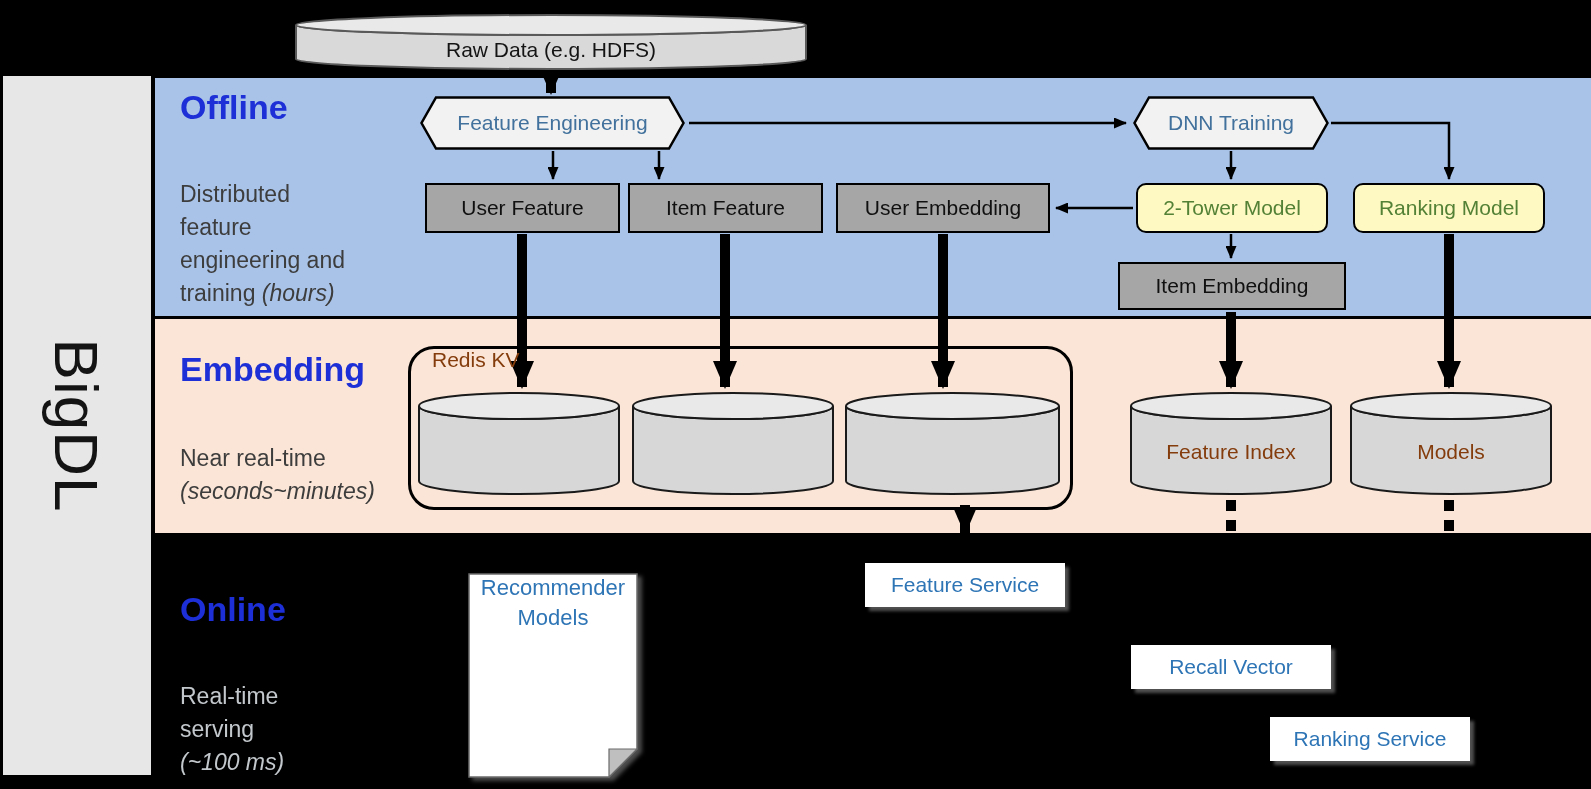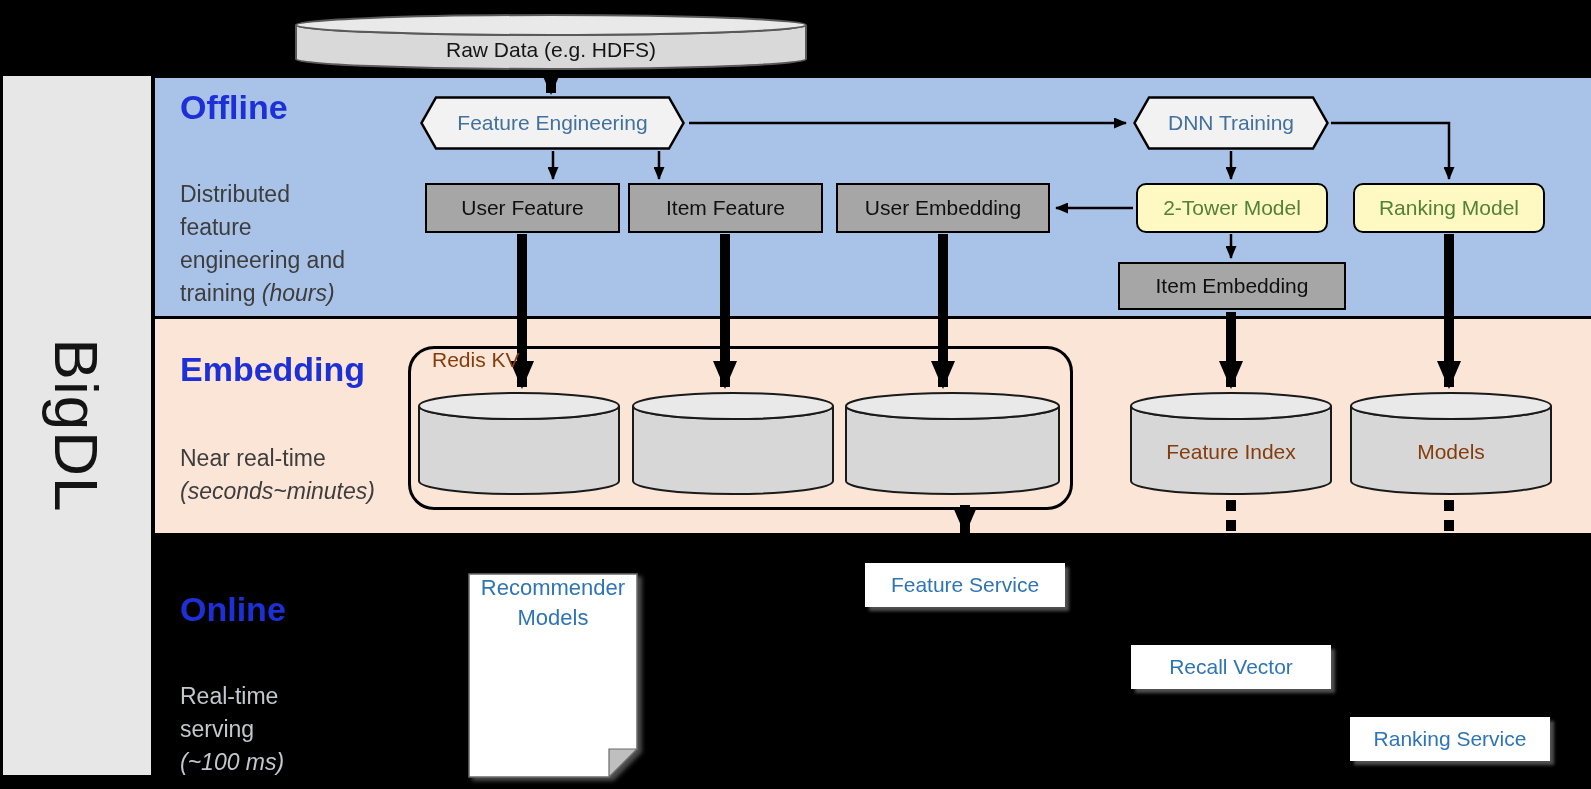--- a/index.html
+++ b/index.html
@@ -212,17 +212,17 @@
       <div>Models</div>
     </div>
   </div>
 
   <div class="service-box" style="left:865px;top:563px;width:200px;height:44px">
     <span>Feature Service</span>
   </div>
   <div class="service-box" style="left:1131px;top:645px;width:200px;height:44px">
     <span>Recall Vector</span>
   </div>
-  <div class="service-box" style="left:1350px;top:717px;width:200px;height:44px">
+  <div class="service-box" style="left:1270px;top:717px;width:200px;height:44px">
     <span>Ranking Service</span>
   </div>
 
 </div>
 
 </body></html>

